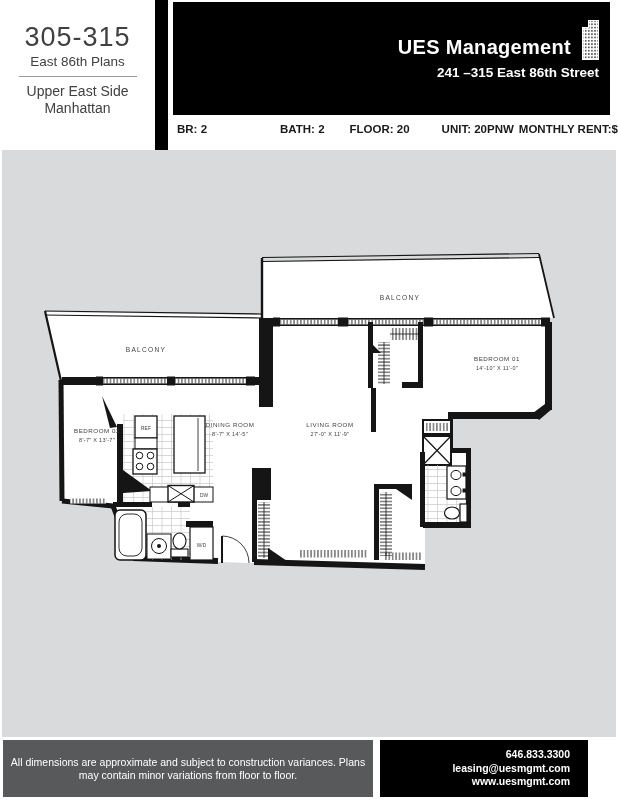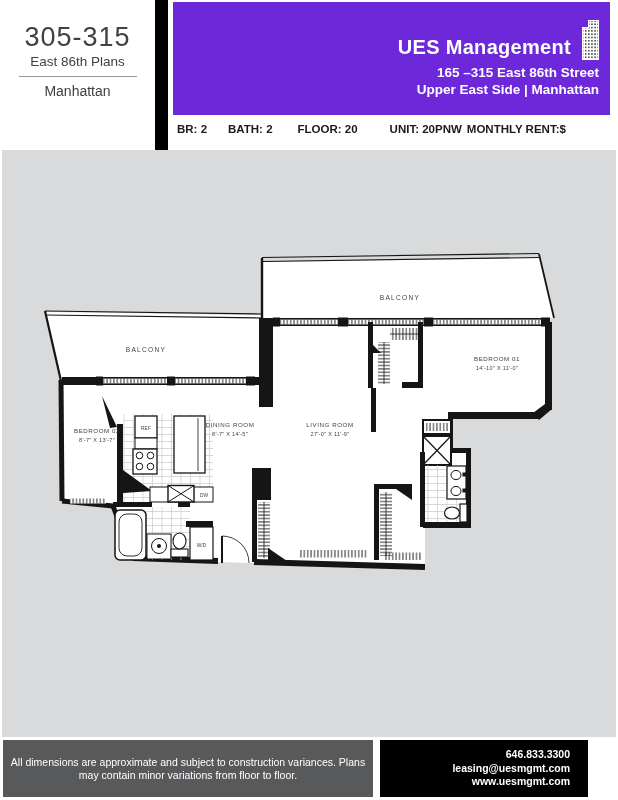--- a/index.html
+++ b/index.html
@@ -8,28 +8,28 @@
 
   
   .addr-left { position:absolute; left:0; top:0; width:155px; padding-top:22px; text-align:center; color:#414042; }
   .bldg-no { font-size:27px; line-height:30px; letter-spacing:1px; }
   .street  { font-size:13.5px; line-height:17px; margin-top:1px; }
   .addr-rule { width:118px; height:0; border-top:1px solid #9a9a9a; margin:6px auto 6px; }
   .nbhd, .boro { font-size:14px; line-height:17px; }
 
   .black-bar { position:absolute; left:155px; top:0; width:13px; height:150px; background:#000; }
 
-  .brand-box { position:absolute; left:173px; top:2px; width:437px; height:113px; background:#6d28d9; color:#fff; }
+  .brand-box { position:absolute; left:173px; top:2px; width:437px; height:113px; background:#000000; color:#fff; }
   .brand-row { position:absolute; right:9px; top:14px; display:flex; align-items:flex-end; gap:7px; }
   .brand-name { font-size:20px; font-weight:bold; letter-spacing:0.3px; line-height:22px; margin-bottom:2px; }
   .brand-addr { position:absolute; right:11px; top:63px; font-size:13.5px; font-weight:bold; line-height:16px; }
   .brand-loc  { position:absolute; right:11px; top:80px; font-size:13.5px; font-weight:bold; line-height:16px; }
 
   .specs-row { position:absolute; left:177px; top:123px; display:flex; font-size:11.5px; font-weight:bold; color:#1a1a1a; white-space:nowrap; }
-  .spec-0 { margin-right:21px; } .spec-1 { margin-right:25px; } .spec-2 { } .spec-3 { margin-right:5px;padding-left:32px; }
+  .spec-0 { margin-right:73px; } .spec-1 { margin-right:25px; } .spec-2 { } .spec-3 { margin-right:5px;padding-left:32px; }
 
   
   .plan-area { position:absolute; left:2px; top:150px; width:614px; height:587px; background:#d9dadb; }
   .plan-svg { position:absolute; left:0; top:0; }
   .plan-labels text { fill:#3f3f3f; font-family:"Liberation Sans", sans-serif; }
   .pl-balcony { font-size:6.6px; letter-spacing:1.3px; }
   .pl-name { font-size:6.2px; letter-spacing:0.55px; }
   .pl-dims { font-size:5.5px; letter-spacing:0.3px; }
   .pl-tiny { font-size:4.8px; letter-spacing:0.1px; }
 
@@ -42,40 +42,40 @@
 </style>
 </head>
 <body>
 
 <div class="page">
 
   <div class="addr-left">
     <div class="bldg-no">305-315</div>
     <div class="street">East 86th Plans</div>
     <div class="addr-rule"></div>
+    <div class="nbhd">Upper East Side</div>
     <div class="boro">Manhattan</div>
   </div>
 
   <div class="black-bar"></div>
 
   <div class="brand-box">
     <div class="brand-row">
       <span class="brand-name">UES Management</span>
       <svg width="23" height="44" viewBox="0 0 23 44">
         <defs>
           <pattern id="winp" patternUnits="userSpaceOnUse" width="3.1" height="3.3">
             <rect x="0.75" y="0.85" width="1.6" height="1.7" fill="#58595b"></rect>
           </pattern>
         </defs>
         <path d="M4,11 h6 V4 h11 V44 H4 Z" fill="#ffffff"></path>
         <path d="M5,12 h6 V5 h9 V43 H5 Z" fill="url(#winp)"></path>
       </svg>
     </div>
-    <div class="brand-addr">165 –315 East 86th Street</div>
-    <div class="brand-loc">Upper East Side | Manhattan</div>
+    <div class="brand-addr">241 –315 East 86th Street</div>
   </div>
 
   <div class="specs-row">
     <span class="spec-0">BR: 2</span>
     <span class="spec-1">BATH: 2</span>
     <span class="spec-2">FLOOR: 20</span>
     <span class="spec-3">UNIT: 20PNW</span>
     <span class="spec-4">MONTHLY RENT:$</span>
   </div>
 

